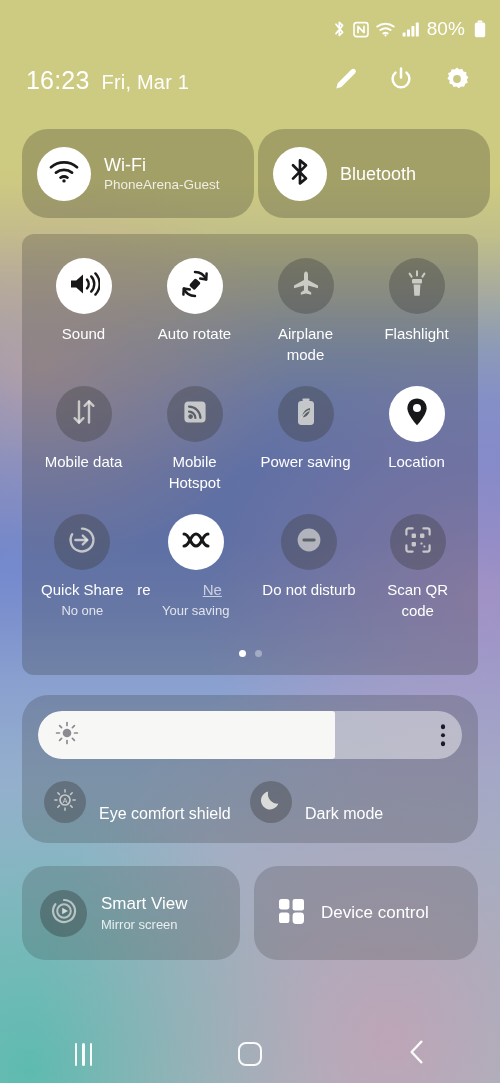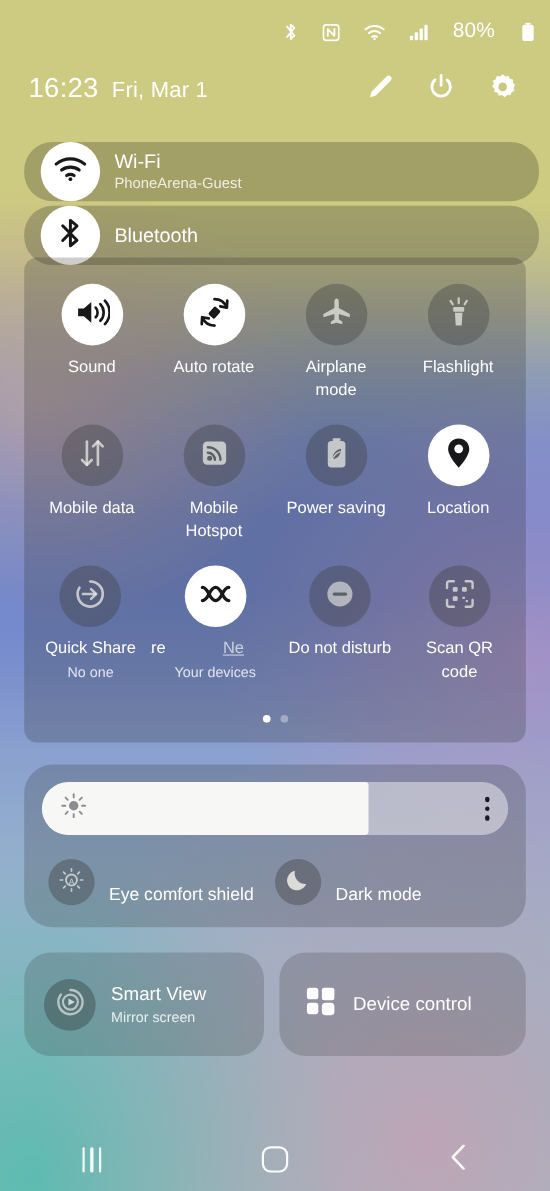--- a/index.html
+++ b/index.html
@@ -40,21 +40,21 @@
         #96bbc6 94%,
         #99bdc6 100%);
   }
 
   
   #statusbar {
     position: absolute; top: 0; left: 0; right: 0;
     height: 58px;
     display: flex; align-items: center; justify-content: flex-end;
     padding: 0 14px 0 0;
-    gap: 22px;
+    gap: 7px;
   }
   #statusbar .sicon { display: flex; align-items: center; }
   #statusbar svg { display: block; }
   #battpct {
     color: #ffffff; font-size: 19px; letter-spacing: 0.1px;
     margin-left: 1px; margin-right: 2px;
   }
 
   
   #header {
@@ -75,21 +75,21 @@
   }
   #headeractions .hbtn {
     width: 30px; height: 30px;
     display: flex; align-items: center; justify-content: center;
     cursor: pointer;
   }
 
   
   #conn {
     position: absolute; top: 129px; left: 22px; right: 10px;
-    display: flex; gap: 4px; flex-direction: column;
+    display: flex; gap: 4px;
   }
   .conncard {
     flex: 1; height: 89px;
     border-radius: 26px;
     background: rgba(40,40,30,0.26);
     display: flex; align-items: center;
     padding-left: 15px;
     cursor: pointer;
   }
   .conncircle {
@@ -492,21 +492,21 @@
             <svg width="32" height="26" viewBox="0 0 32 26">
                 <path d="M4 7 C10 7 10 19 16 19 C22 19 22 7 28 7" fill="none" stroke="#18181a" stroke-width="3" stroke-linecap="round"></path>
                 <path d="M4 19 C10 19 10 7 16 7 C22 7 22 19 28 19" fill="none" stroke="#18181a" stroke-width="3" stroke-linecap="round"></path>
               </svg>
           </span>
         </div>
         <div class="transwrap">
           <span class="frag-a">hare</span>
           <span class="frag-b">Ne</span>
         </div>
-        <div class="tilesub">Your devices</div>
+        <div class="tilesub">Your saving</div>
       </div>
 
       <div class="tile">
         <div class="tilecircle off">
           <span>
             <svg width="30" height="30" viewBox="0 0 30 30">
                 <circle cx="15" cy="15" r="11.4" fill="rgba(225,225,222,0.66)"></circle>
                 <rect x="8.4" y="13.6" width="13.2" height="2.9" rx="1.45" fill="#5b6168"></rect>
               </svg>
           </span>

